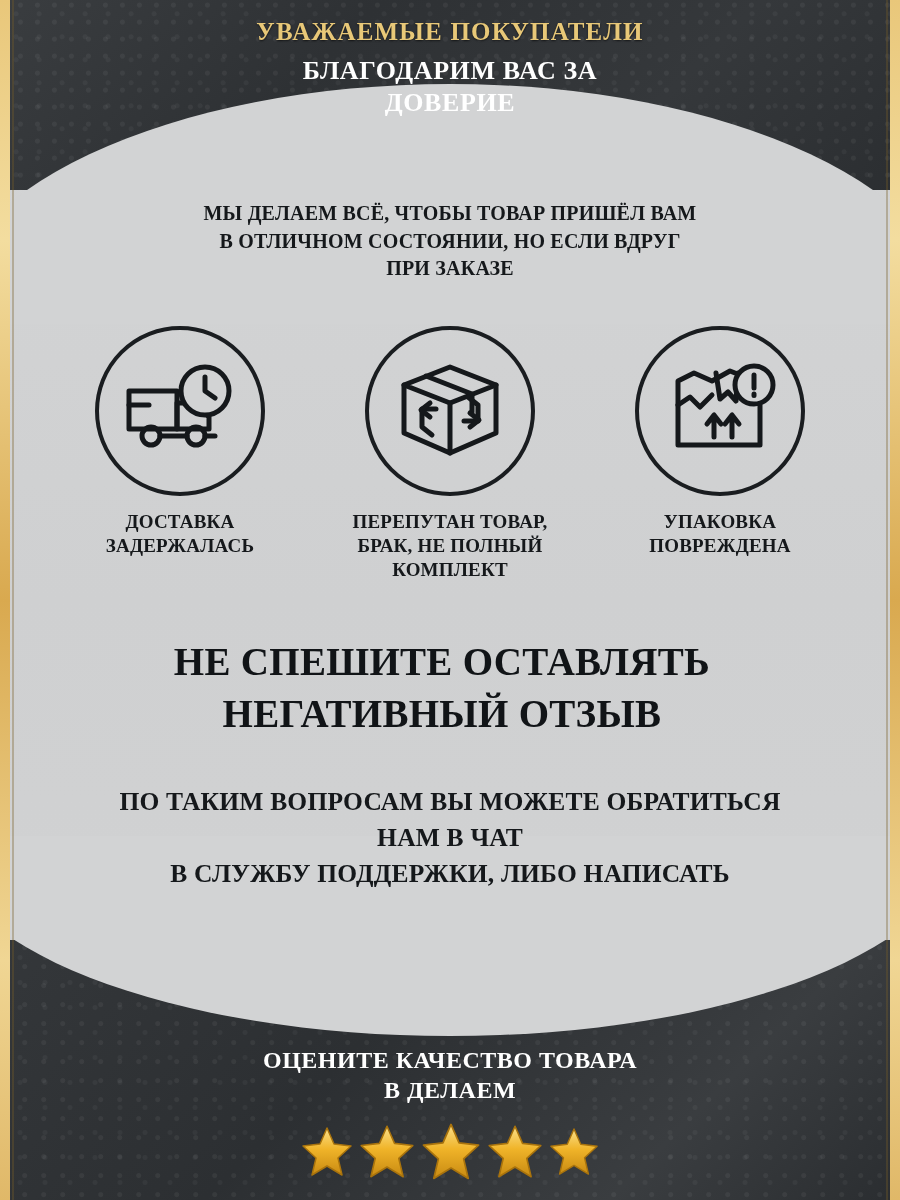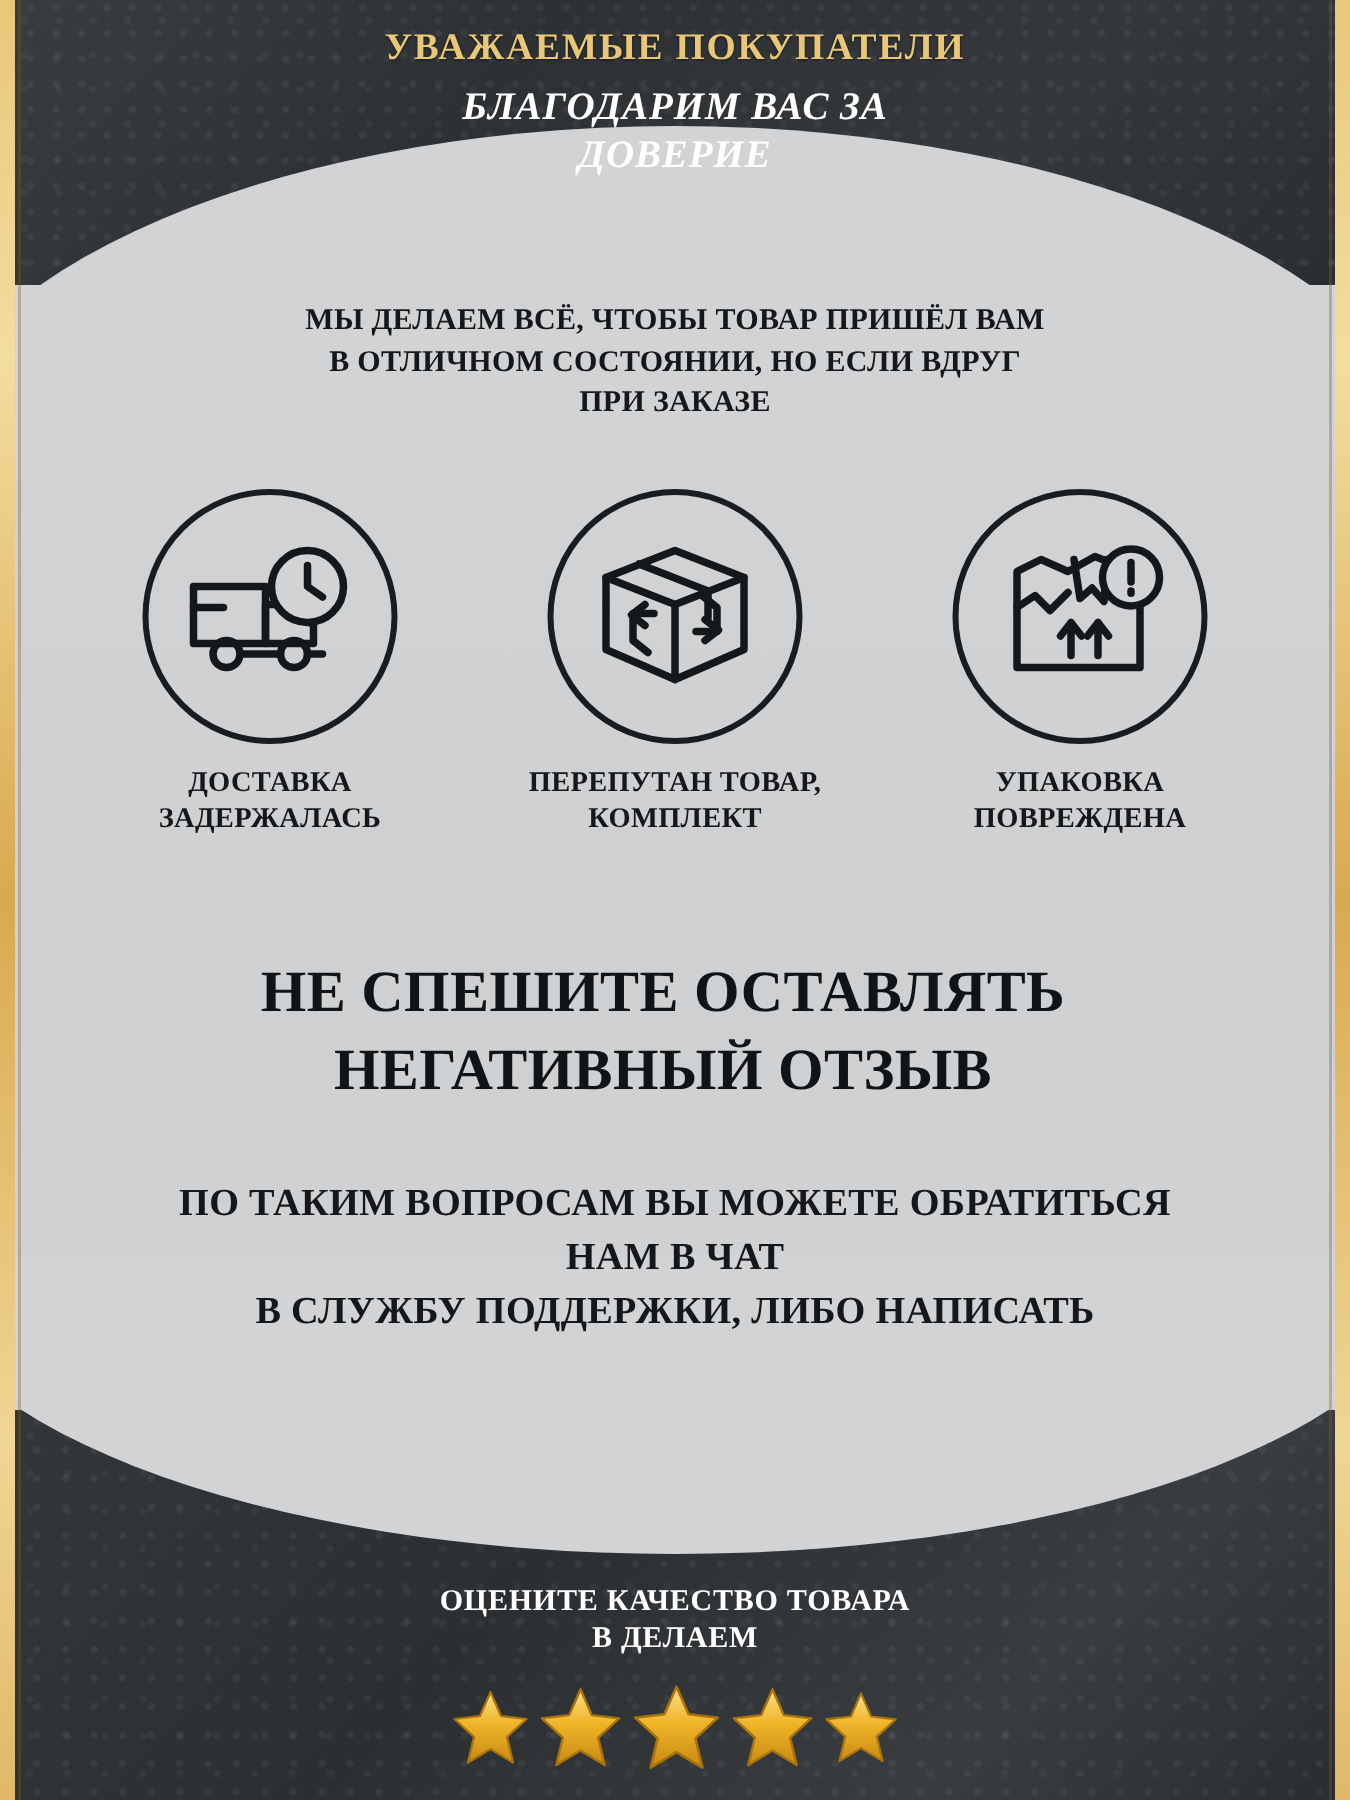--- a/index.html
+++ b/index.html
@@ -108,21 +108,20 @@
     text-shadow: 0 1px 2px rgba(0,0,0,0.6);
     line-height: 1.15;
   }
   .header-sub {
     margin-top: 8px;
     font-size: 26px;
     font-weight: bold;
     color: #ffffff;
     line-height: 1.25;
     letter-spacing: 0.6px;
-    font-style: italic;
   }
 
   
   .intro {
     position: absolute;
     left: 50px; top: 200px;
     width: 800px;
     text-align: center;
     font-size: 20px;
     font-weight: bold;
@@ -199,21 +198,21 @@
   .footer {
     position: absolute;
     left: 0; bottom: 0;
     width: 900px;
     z-index: 5;
     text-align: center;
   }
   .footer-title {
     margin: 0 auto;
     width: 760px;
-    font-size: 20px;
+    font-size: 24px;
     font-weight: bold;
     color: #ffffff;
     line-height: 1.28;
     letter-spacing: 0.5px;
   }
   .stars {
     margin-top: 16px;
     display: flex;
     justify-content: center;
     align-items: center;
@@ -288,20 +287,21 @@
             <path d="M34 19 L80 37 v18"></path>
             <path d="M44 52 h-14 v18 l10 8" stroke-width="5"></path>
             <path d="M38 46 l-9 7 9 7"></path>
             <path d="M72 64 h14 v-16 l-10 -8"></path>
             <path d="M78 70 l9 -7 -9 -7"></path>
           </g>
         </svg>
       </div>
       <div class="icon-caption">
         <div>ПЕРЕПУТАН ТОВАР,</div>
+        <div>БРАК, НЕ ПОЛНЫЙ</div>
         <div>КОМПЛЕКТ</div>
       </div>
     </div>
 
     <div class="icon-col">
       <div class="icon-circle">
         <svg width="112" height="104" viewBox="0 0 112 104" aria-hidden="true">
           <g fill="none" stroke="#15181b" stroke-width="5" stroke-linecap="round" stroke-linejoin="round">
             <path d="M14 22 L30 14 L48 22 L66 12 L86 20 L96 16 L96 86 L14 86 Z"></path>
             <path d="M14 46 l12 -8 10 10 12 -12"></path>

